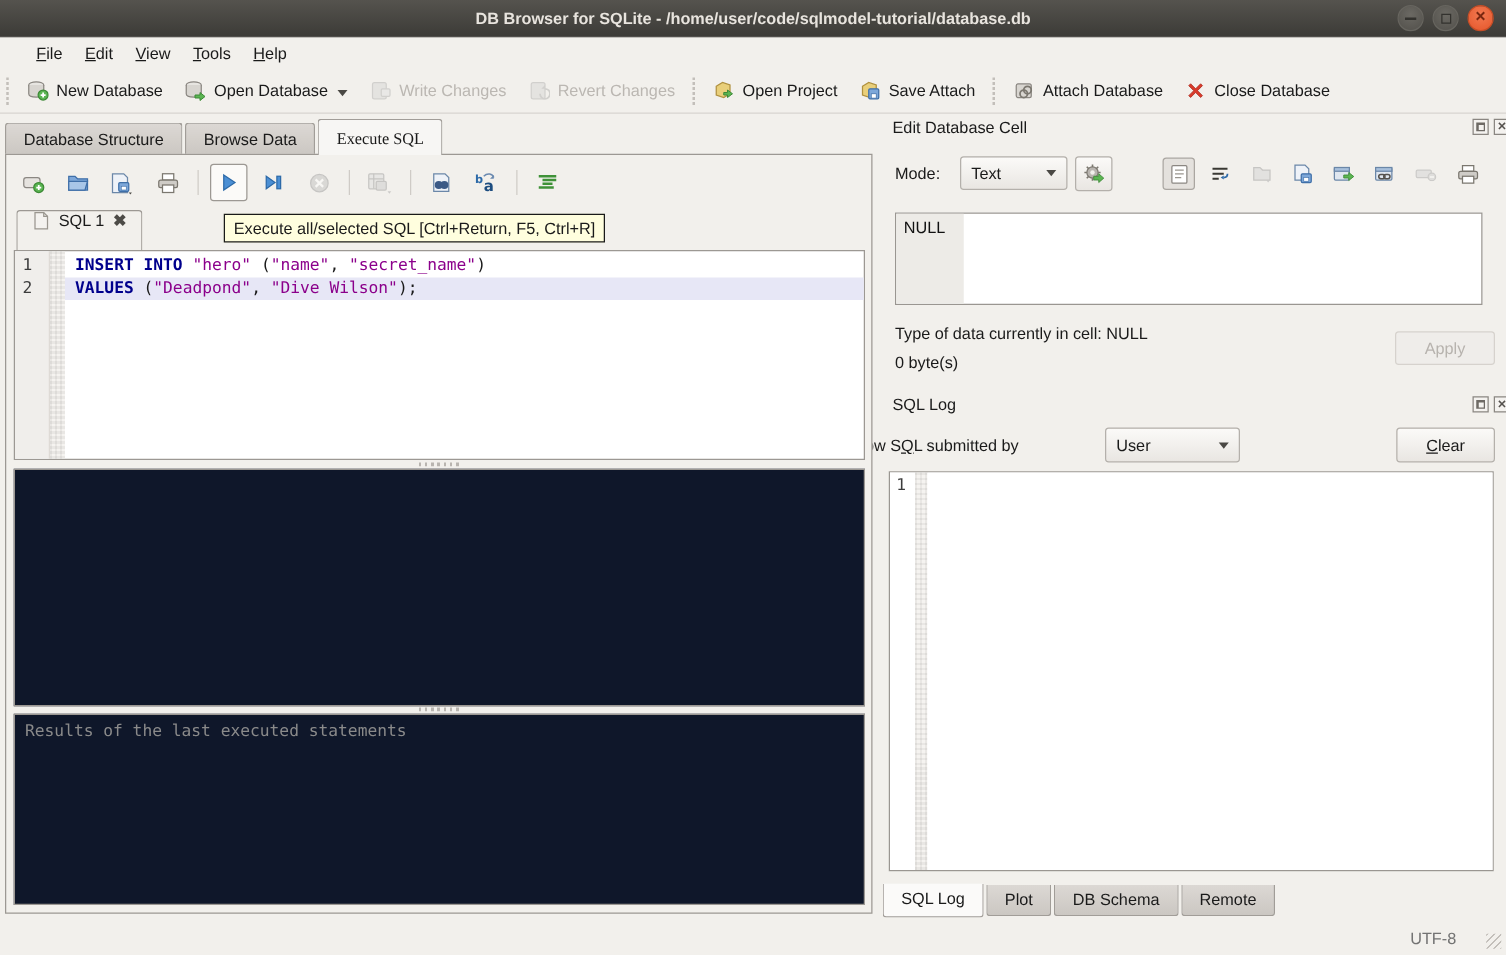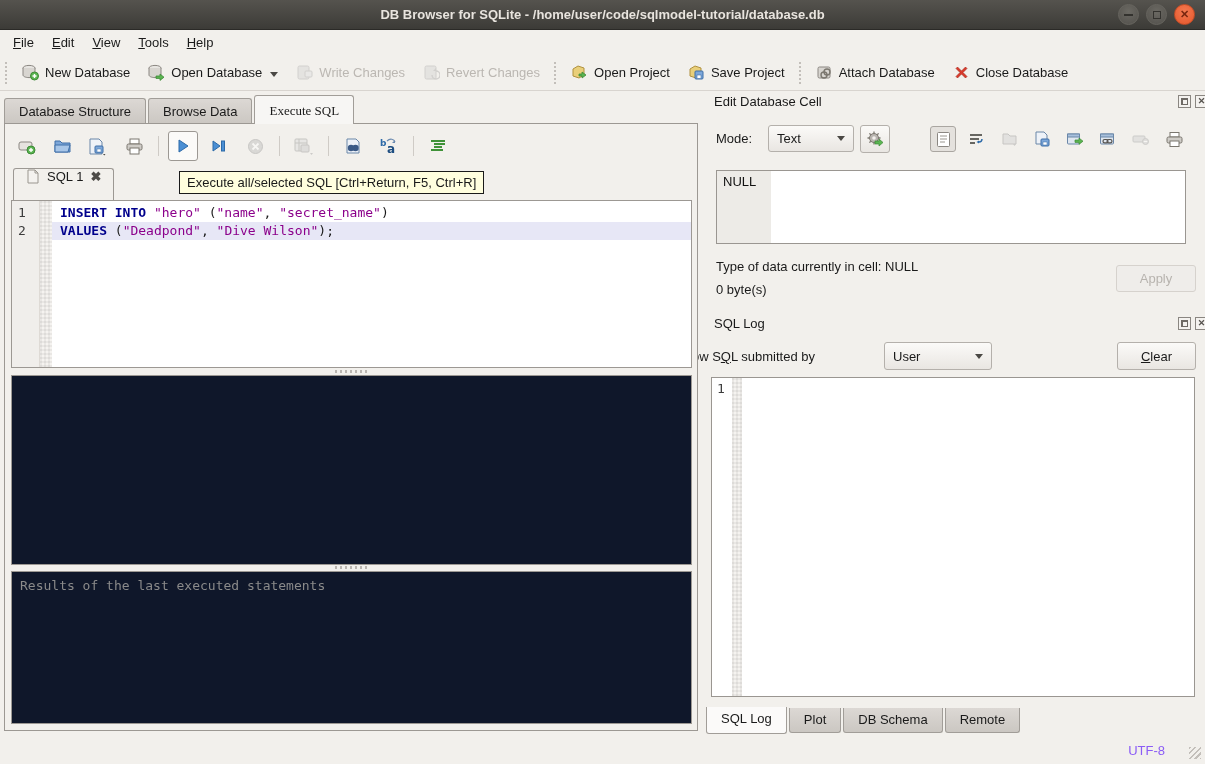--- a/index.html
+++ b/index.html
@@ -21,21 +21,21 @@
   .win-btn { width:21px; height:21px; border-radius:50%;
     background:radial-gradient(circle at 50% 35%, #6b6963, #52504b);
     border:1px solid #67655f; color:#33322e; font-size:11px; font-weight:bold;
     display:flex; align-items:center; justify-content:center; line-height:1; }
   .win-btn.close { background:radial-gradient(circle at 50% 35%, #f37950, #e4562b);
     border:1px solid #c64d26; color:#7a2710; }
   .win-glyph-min { width:9px; height:2px; background:#33322e; display:block; }
   .win-glyph-max { width:8px; height:8px; border:1.5px solid #33322e; display:block; }
   
   .menubar { position:absolute; left:0; top:30px; width:1205px; height:25px;
-    display:flex; align-items:center; padding-left:4px; background:#f2f0ec; }
+    display:flex; align-items:center; padding-left:20px; background:#f2f0ec; }
   .menu-item { display:inline-block; padding:3px 9px; cursor:default; }
   .menu-item::first-letter { text-decoration:underline; }
   
   .toolbar { position:absolute; left:0; top:55px; width:1205px; height:36px;
     display:flex; align-items:center; background:#f2f0ec;
     border-bottom:1px solid #d8d4cf; }
   .tb-handle { width:5px; height:22px; margin:0 4px;
     background-image:repeating-linear-gradient(to bottom,#c3bfba 0 2px,transparent 2px 4px);
     background-size:2px 100%; background-repeat:repeat-y; background-position:1px 0; }
   .tb-btn { display:flex; align-items:center; gap:6px; padding:5px 9px; border-radius:3px; }
@@ -117,21 +117,21 @@
     border:1px solid #9a9691; background:#fff; display:flex;
     font-family:"DejaVu Sans Mono", monospace; font-size:13px; }
   .log-gutter { width:20px; padding:3px 0 0 5px; color:#3c3c3c; background:#fff; }
   
   .btabs { position:absolute; left:706px; top:708px; display:flex; align-items:flex-start; }
   .btab { padding:4px 14px 5px; border:1px solid #a19d98; border-top:none;
     background:linear-gradient(#dcd8d4,#cbc7c2); margin-right:2px; border-radius:0 0 3px 3px; height:25px; }
   .btab.active { background:#fbfaf9; height:27px; position:relative; top:-1px; z-index:2; }
   
   .statusbar { position:absolute; left:0; top:735px; width:1205px; height:29px; background:#f2f0ec; }
-  .enc { position:absolute; right:40px; top:8px; color:#8b5cf6; }
+  .enc { position:absolute; right:40px; top:8px; color:#737373; }
   .grip { position:absolute; right:4px; bottom:5px; width:12px; height:12px;
     background-image:repeating-linear-gradient(135deg,#c3bfba 0 1.5px,transparent 1.5px 4px); }
   svg { display:block; }
 </style>
 </head>
 <body>
 
 <div class="titlebar">
   <span class="title">DB Browser for SQLite - /home/user/code/sqlmodel-tutorial/database.db</span>
   <div class="win-controls">
@@ -209,21 +209,21 @@
     <span class="lbl">Open Project</span>
   </div>
   <div class="tb-btn">
     <span>
         <svg width="17" height="17" viewBox="0 0 17 17">
           <path d="M2 5l5-3 6 2v7l-5 3-6-2z" fill="#e9cf7a" stroke="#b0913f"></path>
           <rect x="7" y="7" width="8" height="8" rx="1" fill="#7da7d9" stroke="#3f6fa8"></rect>
           <rect x="9" y="11" width="4" height="3.5" fill="#fff" stroke="#3f6fa8" stroke-width=".6"></rect>
         </svg>
       </span>
-    <span class="lbl">Save Project</span>
+    <span class="lbl">Save Attach</span>
   </div>
   <div class="tb-handle"></div>
   <div class="tb-btn">
     <span>
         <svg width="17" height="17" viewBox="0 0 17 17">
           <rect x="2" y="3" width="12" height="11" rx="1.5" fill="#d8d5d0" stroke="#8b8782"></rect>
           <circle cx="8" cy="11" r="3" fill="none" stroke="#7b776f" stroke-width="1.4"></circle>
           <circle cx="11" cy="8" r="3" fill="none" stroke="#7b776f" stroke-width="1.4"></circle>
         </svg>
       </span>

